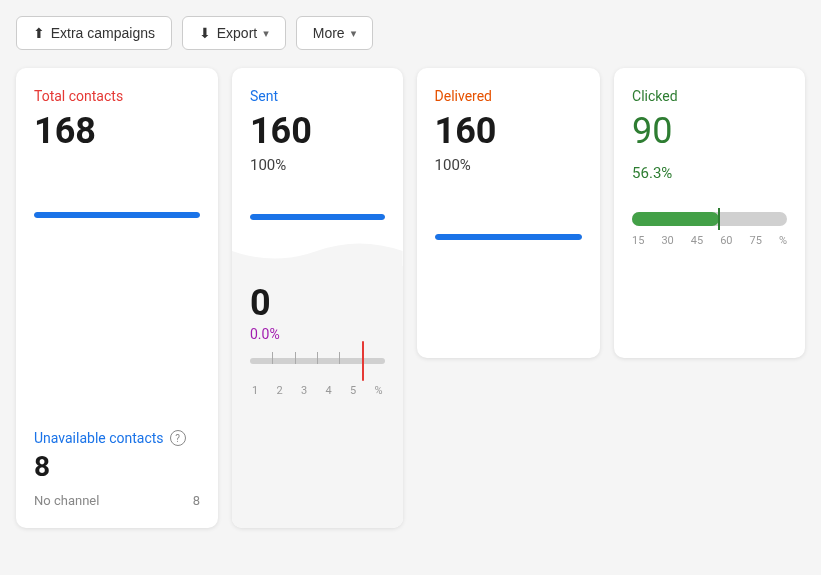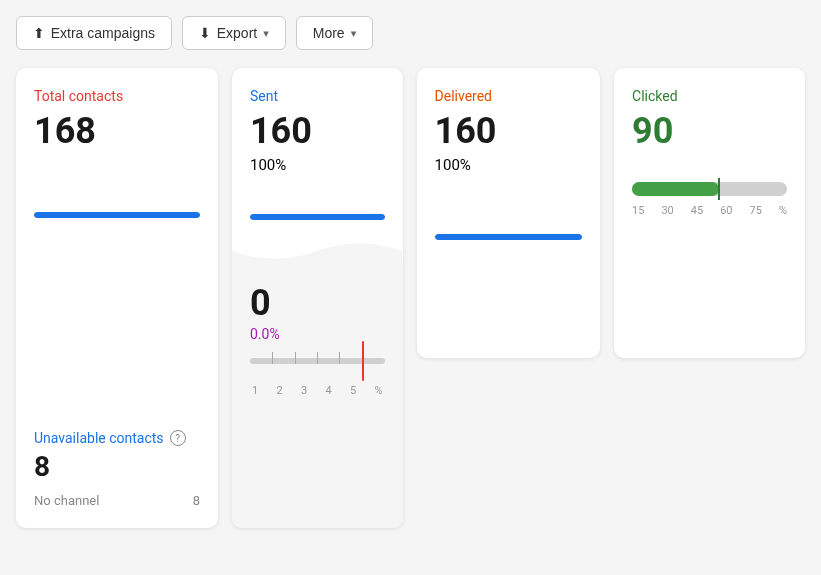--- a/index.html
+++ b/index.html
@@ -129,21 +129,21 @@
       display: flex;
       flex-direction: column;
       justify-content: center;
     }
     .card-top-section {
       padding: 20px 18px 16px;
       flex: 0 0 auto;
     }
     .card-percentage {
       font-size: 15px;
-      color: #000000;
+      color: #404040;
       margin-top: 4px;
     }
 
     
     .wave-divider {
       width: 100%;
       height: 30px;
       overflow: hidden;
       position: relative;
     }
@@ -255,21 +255,21 @@
     .clicked-axis {
       display: flex;
       justify-content: space-between;
       font-size: 11px;
       color: #999;
       margin-top: 8px;
     }
 
     .card-value-green {
       font-size: 36px;
-      font-weight: 700;
+      font-weight: 400;
       color: #2e7d32;
       margin-bottom: 12px;
     }
     .card-pct-green {
       font-size: 15px;
       color: #2e7d32;
     }
   </style>
 </head>
 <body>
@@ -361,20 +361,21 @@
     <div class="card-value-dark">160</div>
     <div class="card-percentage">100%</div>
     <div class="progress-bar-container" style="margin-top:60px;">
       <div class="progress-bar-fill" style="width:100%;"></div>
     </div>
   </div>
 
   <div class="card card-clicked">
     <div class="card-label label-green">Clicked</div>
     <div class="card-value-green">90</div>
+    <div class="card-pct-green">56.3%</div>
 
     <div class="clicked-chart">
       <div class="clicked-track">
         <div class="clicked-fill" style="width:56%;">
           <div class="clicked-marker"></div>
         </div>
       </div>
       <div class="clicked-axis">
         <span>15</span>
         <span>30</span>

